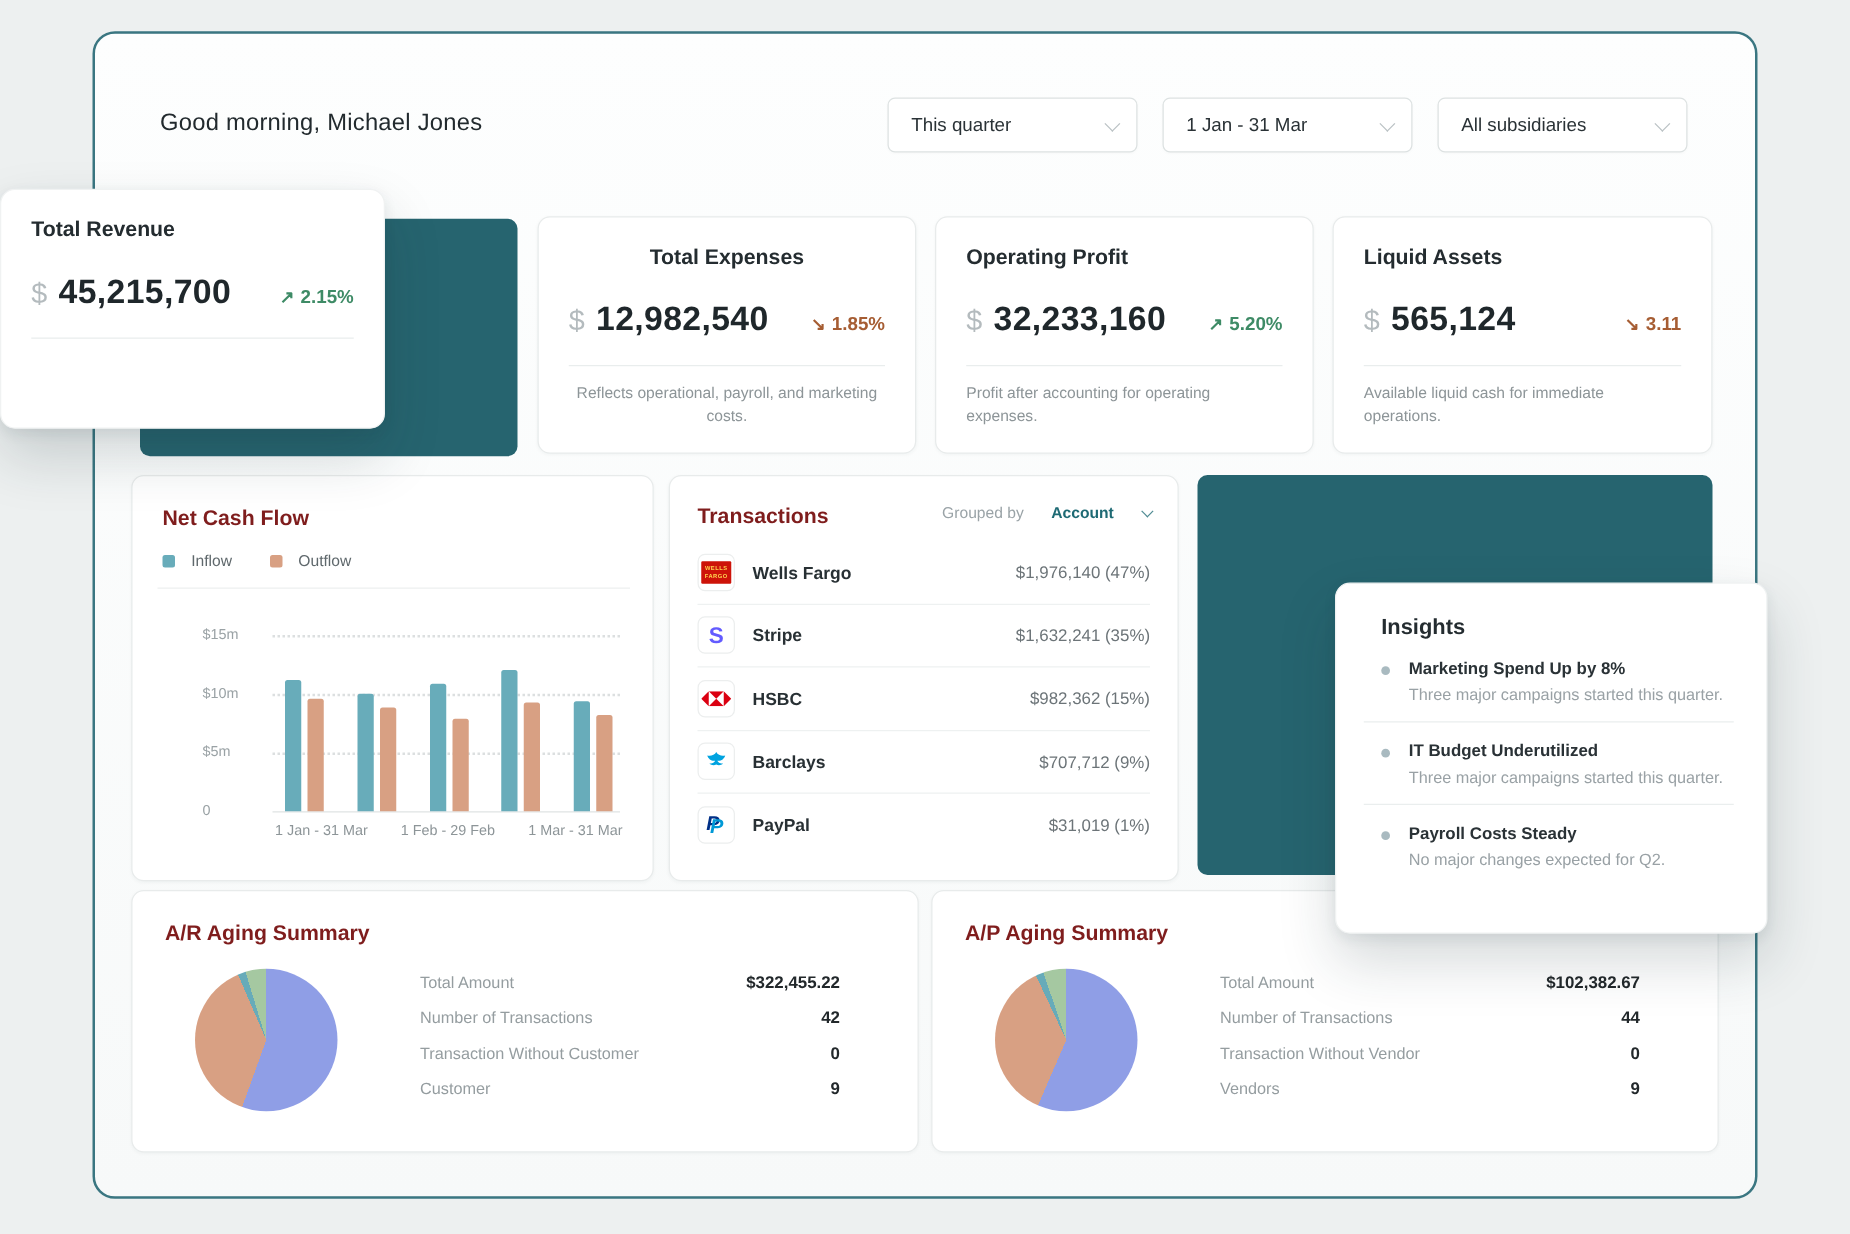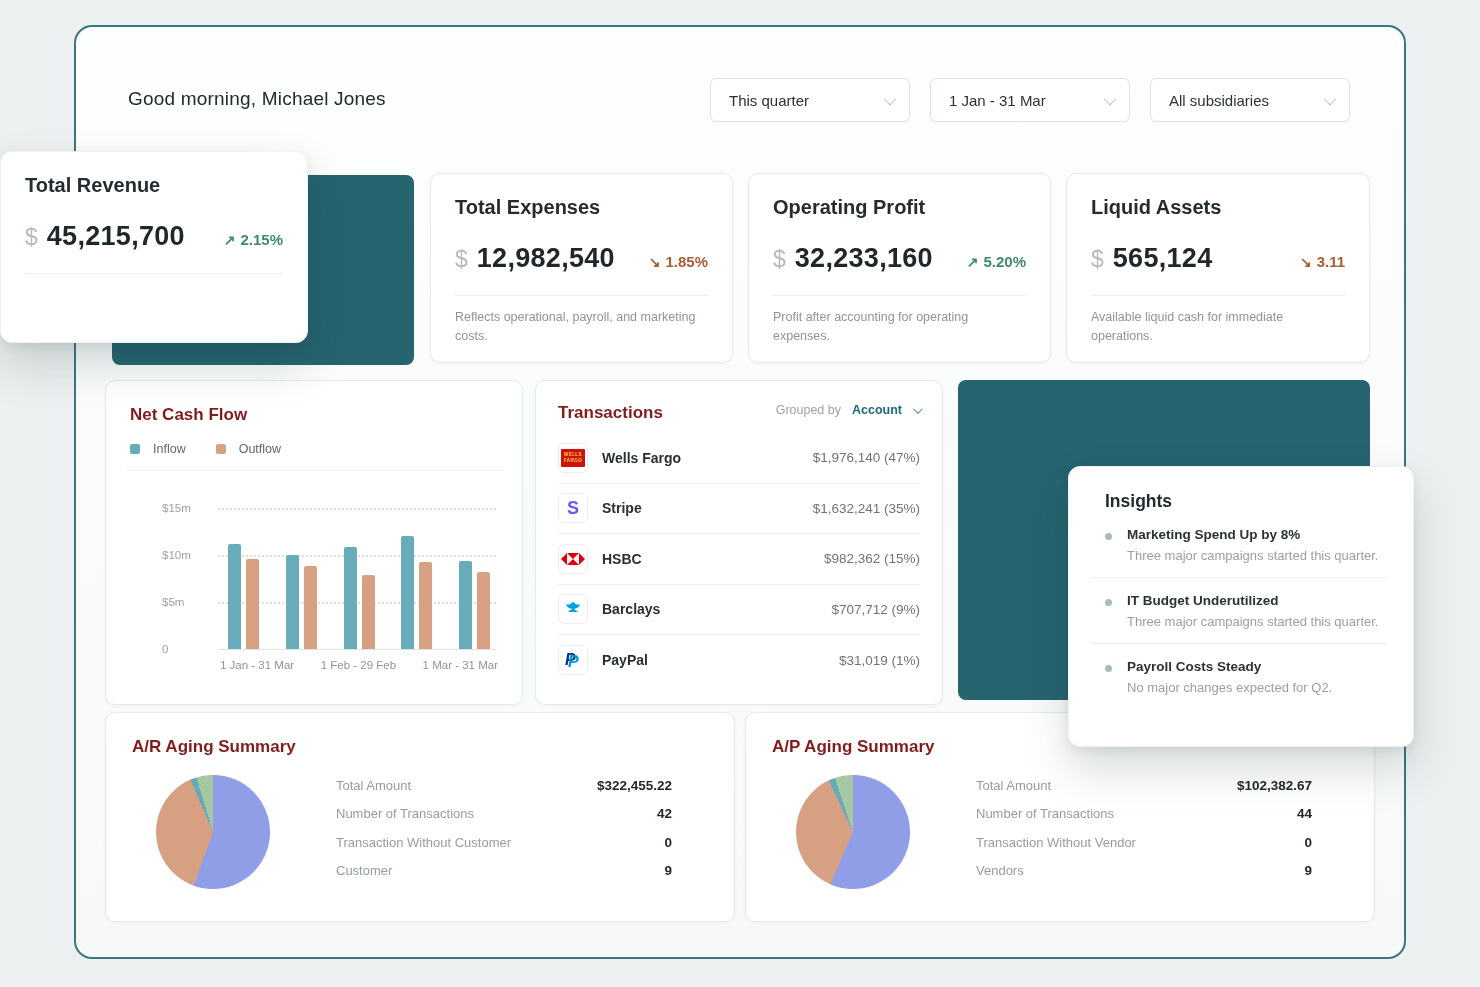--- a/index.html
+++ b/index.html
@@ -28,32 +28,32 @@
   .slot-b { left:958px; top:380px; width:412px; height:320px; }
 
   
   .card { position:absolute; background:#fff; border:1px solid #e8ebeb; border-radius:10px;
           box-shadow:0 1px 3px rgba(20,40,45,.04); }
   .card.floating { border:1px solid #f0f2f2; border-radius:12px;
           box-shadow:0 22px 45px rgba(25,50,58,.18), 0 4px 10px rgba(25,50,58,.08); z-index:30; }
 
   
   .kpi { padding:22px 24px 0 24px; }
-  .kpi-title { font-size:20px; font-weight:700; color:#242c30; }
+  .kpi-title { font-size:17px; font-weight:700; color:#242c30; }
   .kpi-valrow { display:flex; align-items:baseline; margin-top:24px; }
   .kpi-cur { font-size:23px; color:#b4bbbe; font-weight:400; margin-right:9px; }
   .kpi-value { font-size:27px; font-weight:700; color:#1f272b; letter-spacing:.3px; }
   .kpi-delta { margin-left:auto; font-size:15px; font-weight:700; display:flex; align-items:baseline; gap:5px; }
   .delta-up { color:#3e8b66; } .delta-down { color:#a65d33; }
   .kpi-arrow { font-size:14px; }
   .kpi-divider { height:1px; background:#e9eded; margin-top:21px; }
   .kpi-desc { margin-top:12px; font-size:12.5px; line-height:1.5; color:#8d9598; }
 
   .kpi-rev { left:0;   top:151px; width:308px; height:192px; }
-  .kpi-exp { left:430px; top:173px; width:303px; height:190px; }
+  .kpi-exp { left:430px; top:173px; width:303px; height:190px;text-align:center; }
   .kpi-op  { left:748px; top:173px; width:303px; height:190px; }
   .kpi-liq { left:1066px; top:173px; width:304px; height:190px; }
 
   
   .sec-title { font-size:17px; font-weight:700; color:#7f1d1d; }
 
   
   .ncf { left:105px; top:380px; width:418px; height:325px; padding:24px 22px 0 24px; }
   .legend { display:flex; gap:30px; margin-top:17px; }
   .legend-item { display:flex; align-items:center; gap:13px; font-size:12.5px; color:#5f686c; }
@@ -65,21 +65,21 @@
   .ytick { position:absolute; left:-56px; transform:translateY(-50%); font-size:11.5px; color:#9aa2a5; }
   .bars { position:absolute; left:10px; right:6px; bottom:0; display:flex; justify-content:space-between; align-items:flex-end; }
   .bar-group { display:flex; gap:5px; align-items:flex-end; }
   .bar { width:13px; border-radius:2px 2px 0 0; }
   .xlabels { display:flex; justify-content:space-between; margin:10px 0 0 88px; padding:0 2px;
              font-size:11.5px; color:#8d9598; }
 
   
   .trans { left:535px; top:380px; width:408px; height:325px; padding:22px 22px 0 22px; }
   .trans-head { display:flex; align-items:flex-start; }
-  .grouped { margin-left:auto; font-size:12.5px; color:#9aa3a7; display:flex; align-items:center; gap:11px; cursor:pointer; }
+  .grouped { margin-left:auto; font-size:12.5px; color:#9aa3a7; display:flex; align-items:center; gap:22px; cursor:pointer; }
   .grouped b { color:#1e6a74; font-weight:700; }
   .grouped .chev { width:7px; height:7px; border-color:#4f8b93; }
   .trans-rows { margin-top:10px; }
   .trow { display:flex; align-items:center; height:50.5px; border-bottom:1px solid #eef1f1; cursor:pointer; }
   .trow:last-child { border-bottom:none; }
   .tlogo { width:30px; height:30px; border:1px solid #eceeee; border-radius:6px; background:#fff;
            display:flex; align-items:center; justify-content:center; overflow:hidden; flex:none; }
   .tname { margin-left:14px; font-size:14px; font-weight:700; color:#283034; }
   .tamount { margin-left:auto; font-size:13.5px; color:#6c7478; }
   .wf-badge { width:24px; height:18px; background:#cd1309; color:#ffd24d; font-weight:700;

